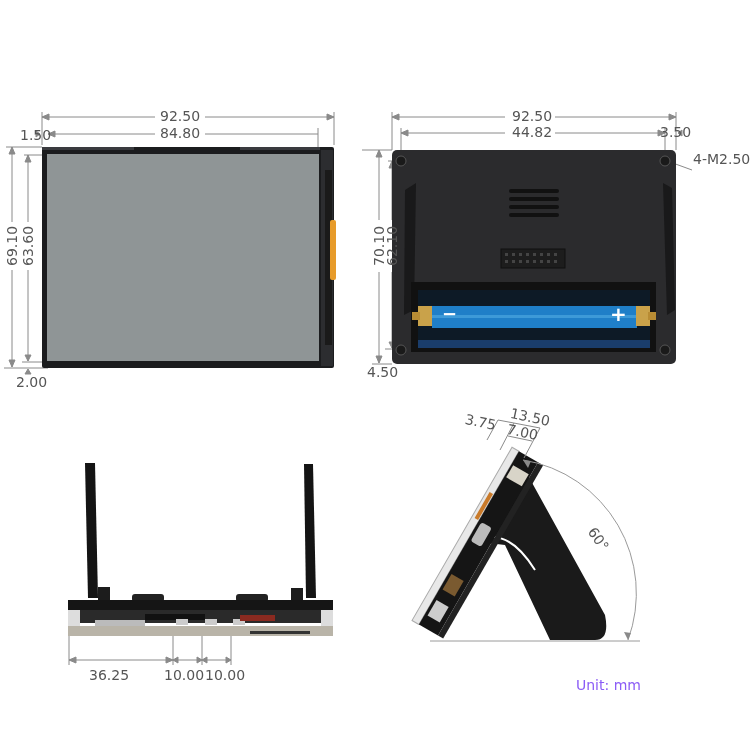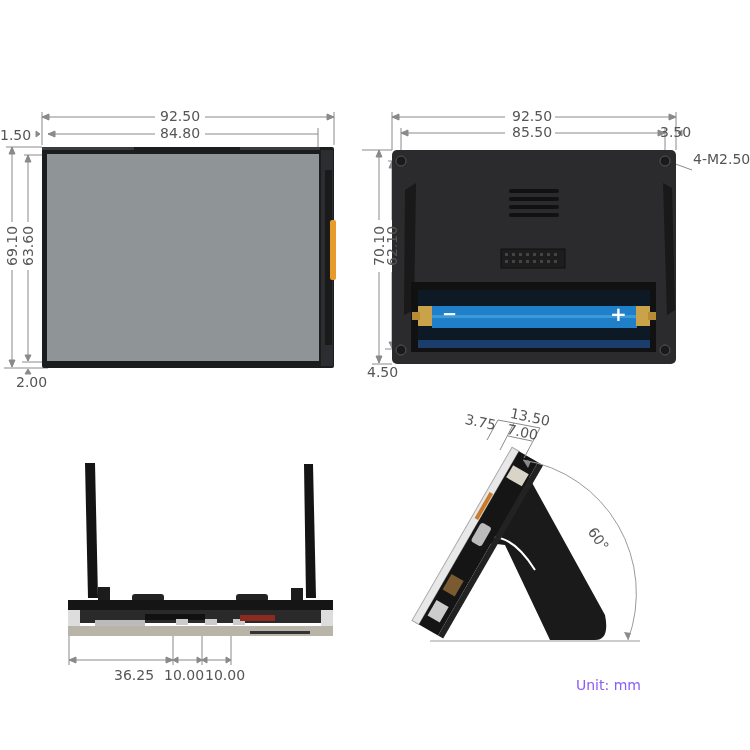--- a/index.html
+++ b/index.html
@@ -50,21 +50,21 @@
     <rect x="47" y="154" width="272" height="207" fill="#8f9596"></rect>
     <rect x="321" y="150" width="12" height="216" fill="#2c2d30"></rect>
     <rect x="325" y="170" width="7" height="175" fill="#1a1a1a"></rect>
     <rect x="330" y="220" width="6" height="60" fill="#e79b2a" rx="2"></rect>
     <rect x="42" y="147" width="92" height="3" fill="#3a3b3f"></rect>
     <rect x="240" y="147" width="80" height="3" fill="#3a3b3f"></rect>
   </svg>
 
   <div class="lbl big" style="left:160px;top:109px">92.50</div>
   <div class="lbl big" style="left:160px;top:126px">84.80</div>
-  <div class="lbl big" style="left:0;top:128px">1.50</div>
+  <div class="lbl big" style="left:20px;top:128px">1.50</div>
   <div class="lbl big vert" style="left:-8px;top:239px;width:40px;text-align:center">69.10</div>
   <div class="lbl big vert" style="left:8px;top:239px;width:40px;text-align:center">63.60</div>
   <div class="lbl big" style="left:16px;top:375px">2.00</div>
 
   <svg style="position:absolute;left:360px;top:0" width="390" height="400" viewBox="360 0 390 400">
     <g stroke="#8a8a8a" stroke-width="1" fill="#8a8a8a">
       <line x1="392" y1="112" x2="392" y2="150"></line>
       <line x1="676" y1="112" x2="676" y2="150"></line>
       <line x1="392" y1="117" x2="505" y2="117"></line>
       <line x1="555" y1="117" x2="676" y2="117"></line>
@@ -140,21 +140,21 @@
     <rect x="418" y="306" width="14" height="20" fill="#c9a24a"></rect>
     <rect x="636" y="306" width="14" height="20" fill="#c9a24a"></rect>
     <rect x="412" y="312" width="8" height="8" fill="#b88c34"></rect>
     <rect x="648" y="312" width="8" height="8" fill="#b88c34"></rect>
     <rect x="418" y="340" width="232" height="8" fill="#1a3d6b"></rect>
   </svg>
   <div class="lbl" style="left:442px;top:305px;color:#fff;font-size:18px;font-weight:bold">−</div>
   <div class="lbl" style="left:610px;top:304px;color:#fff;font-size:20px;font-weight:bold">+</div>
 
   <div class="lbl big" style="left:512px;top:109px">92.50</div>
-  <div class="lbl big" style="left:512px;top:125px">85.50</div>
+  <div class="lbl big" style="left:512px;top:125px">44.82</div>
   <div class="lbl big" style="left:660px;top:125px">3.50</div>
   <div class="lbl big" style="left:693px;top:152px">4-M2.50</div>
   <div class="lbl big vert" style="left:359px;top:239px;width:40px;text-align:center">70.10</div>
   <div class="lbl big vert" style="left:372px;top:239px;width:40px;text-align:center">62.10</div>
   <div class="lbl big" style="left:367px;top:365px">4.50</div>
 
   <svg style="position:absolute;left:0;top:420px" width="370" height="290" viewBox="0 420 370 290">
 
     <polygon points="85,463 95,463 98,598 88,598" fill="#141414"></polygon>
     <polygon points="304,464 313,464 316,598 306,598" fill="#141414"></polygon>
@@ -184,21 +184,21 @@
       <line x1="69" y1="660" x2="173" y2="660"></line>
       <line x1="173" y1="660" x2="231" y2="660"></line>
       <polygon points="69,660 76,657 76,663"></polygon>
       <polygon points="173,660 166,657 166,663"></polygon>
       <polygon points="173,660 178,657 178,663"></polygon>
       <polygon points="202,660 197,657 197,663"></polygon>
       <polygon points="202,660 207,657 207,663"></polygon>
       <polygon points="231,660 226,657 226,663"></polygon>
     </g>
   </svg>
-  <div class="lbl big" style="left:114px;top:668px">36.25</div>
+  <div class="lbl big" style="left:89px;top:668px">36.25</div>
   <div class="lbl big" style="left:164px;top:668px">10.00</div>
   <div class="lbl big" style="left:205px;top:668px">10.00</div>
 
   <svg style="position:absolute;left:380px;top:400px" width="370" height="310" viewBox="380 400 370 310">
 
     <path d="M515,480 L525,470 L605,615 Q610,640 595,640 L550,640 L505,545 L480,542 L470,530 Z" fill="#1a1a1a"></path>
     <path d="M482,538 Q510,530 535,570" stroke="#fff" stroke-width="2" fill="none"></path>
 
     <g transform="rotate(30 470 550)">
       <rect x="455" y="440" width="8" height="200" fill="#e8e8e8" stroke="#aaa"></rect>

